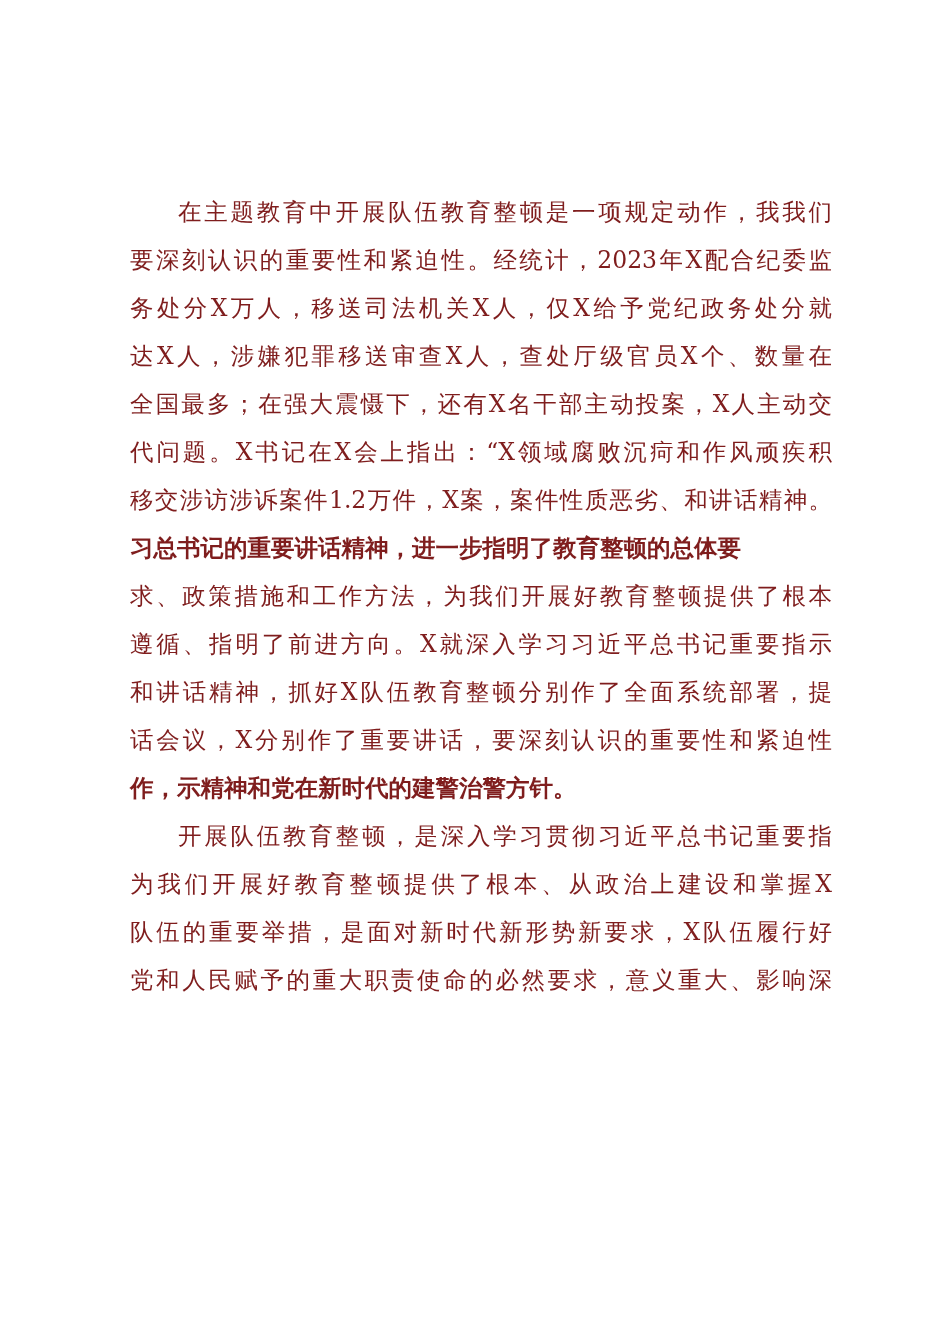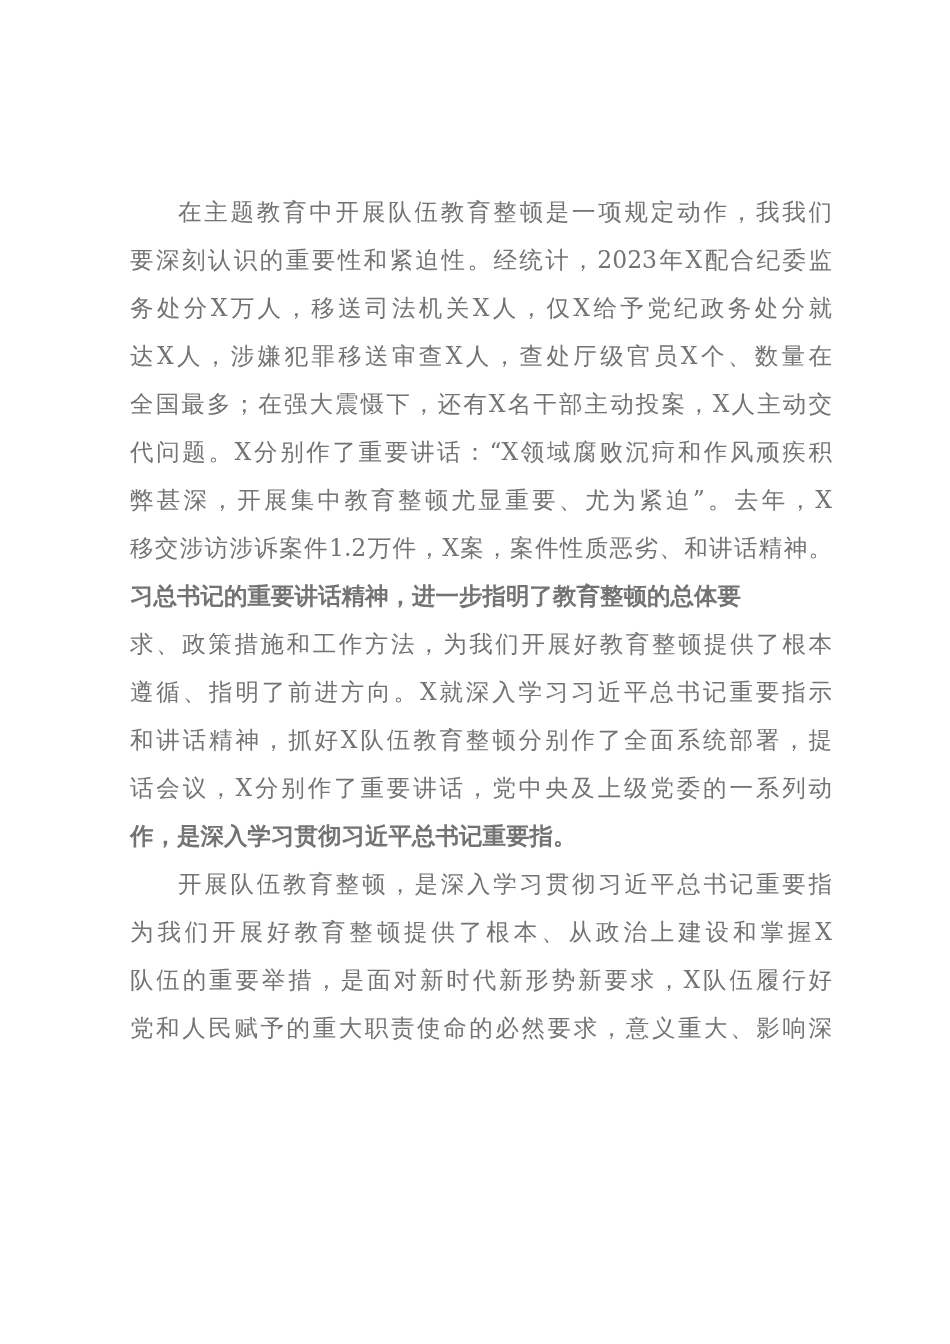--- a/index.html
+++ b/index.html
@@ -5,21 +5,21 @@
   html, body { margin: 0; padding: 0; background: #ffffff; }
   body { width: 950px; height: 1344px; position: relative; overflow: hidden; }
   .page {
     position: absolute;
     left: 130px;
     top: 188px;
     width: 702px;
     font-family: "DejaVu Serif", "Liberation Serif", serif;
     font-size: 23.5px;
     line-height: 48px;
-    color: #737373;
+    color: #7f1d1d;
   }
   .line {
     display: block;
     white-space: nowrap;
     height: 48px;
     text-align: justify;
     text-align-last: justify;
     letter-spacing: 0px;
   }
   .line.last { text-align-last: left; font-weight: bold; }
@@ -29,29 +29,28 @@
 </head>
 <body>
 
 <div class="page">
   <div class="para">
     <span class="line indent">在主题教育中开展队伍教育整顿是一项规定动作，我我们</span>
     <span class="line">要深刻认识的重要性和紧迫性。经统计，2023年X配合纪委监</span>
     <span class="line">务处分X万人，移送司法机关X人，仅X给予党纪政务处分就</span>
     <span class="line">达X人，涉嫌犯罪移送审查X人，查处厅级官员X个、数量在</span>
     <span class="line">全国最多；在强大震慑下，还有X名干部主动投案，X人主动交</span>
-    <span class="line">代问题。X分别作了重要讲话：“X领域腐败沉疴和作风顽疾积</span>
-    <span class="line">弊甚深，开展集中教育整顿尤显重要、尤为紧迫”。去年，X</span>
+    <span class="line">代问题。X书记在X会上指出：“X领域腐败沉疴和作风顽疾积</span>
     <span class="line">移交涉访涉诉案件1.2万件，X案，案件性质恶劣、和讲话精神。</span>
     <span class="line last">习总书记的重要讲话精神，进一步指明了教育整顿的总体要</span>
     <span class="line">求、政策措施和工作方法，为我们开展好教育整顿提供了根本</span>
     <span class="line">遵循、指明了前进方向。X就深入学习习近平总书记重要指示</span>
     <span class="line">和讲话精神，抓好X队伍教育整顿分别作了全面系统部署，提</span>
-    <span class="line">话会议，X分别作了重要讲话，党中央及上级党委的一系列动</span>
-    <span class="line last">作，是深入学习贯彻习近平总书记重要指。</span>
+    <span class="line">话会议，X分别作了重要讲话，要深刻认识的重要性和紧迫性</span>
+    <span class="line last">作，示精神和党在新时代的建警治警方针。</span>
   </div>
   <div class="para">
     <span class="line indent">开展队伍教育整顿，是深入学习贯彻习近平总书记重要指</span>
     <span class="line">为我们开展好教育整顿提供了根本、从政治上建设和掌握X</span>
     <span class="line">队伍的重要举措，是面对新时代新形势新要求，X队伍履行好</span>
     <span class="line">党和人民赋予的重大职责使命的必然要求，意义重大、影响深</span>
   </div>
 </div>
 
 </body></html>

